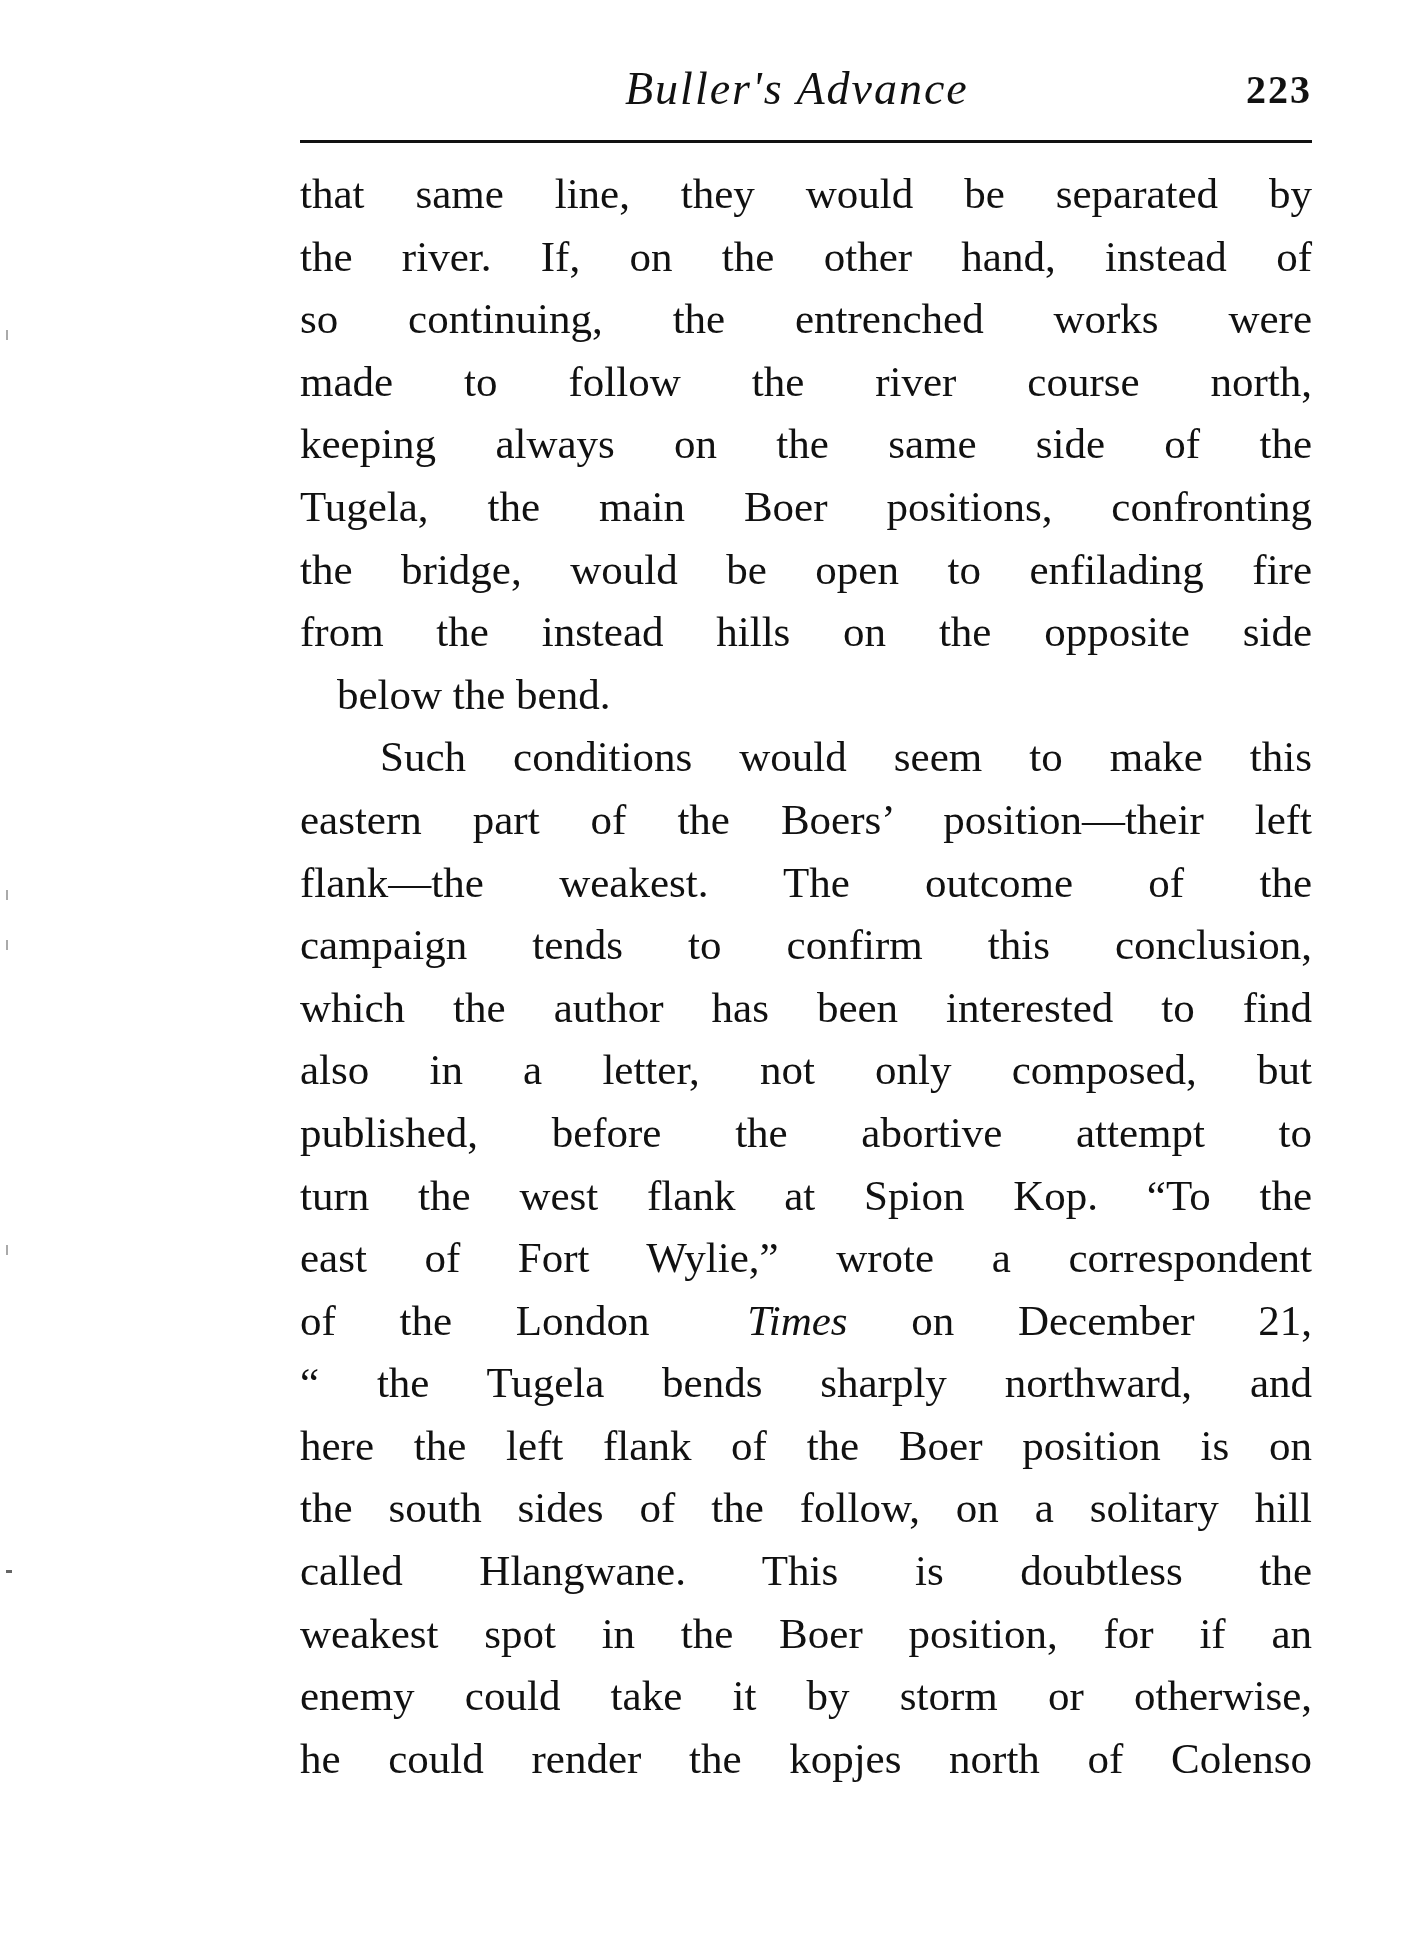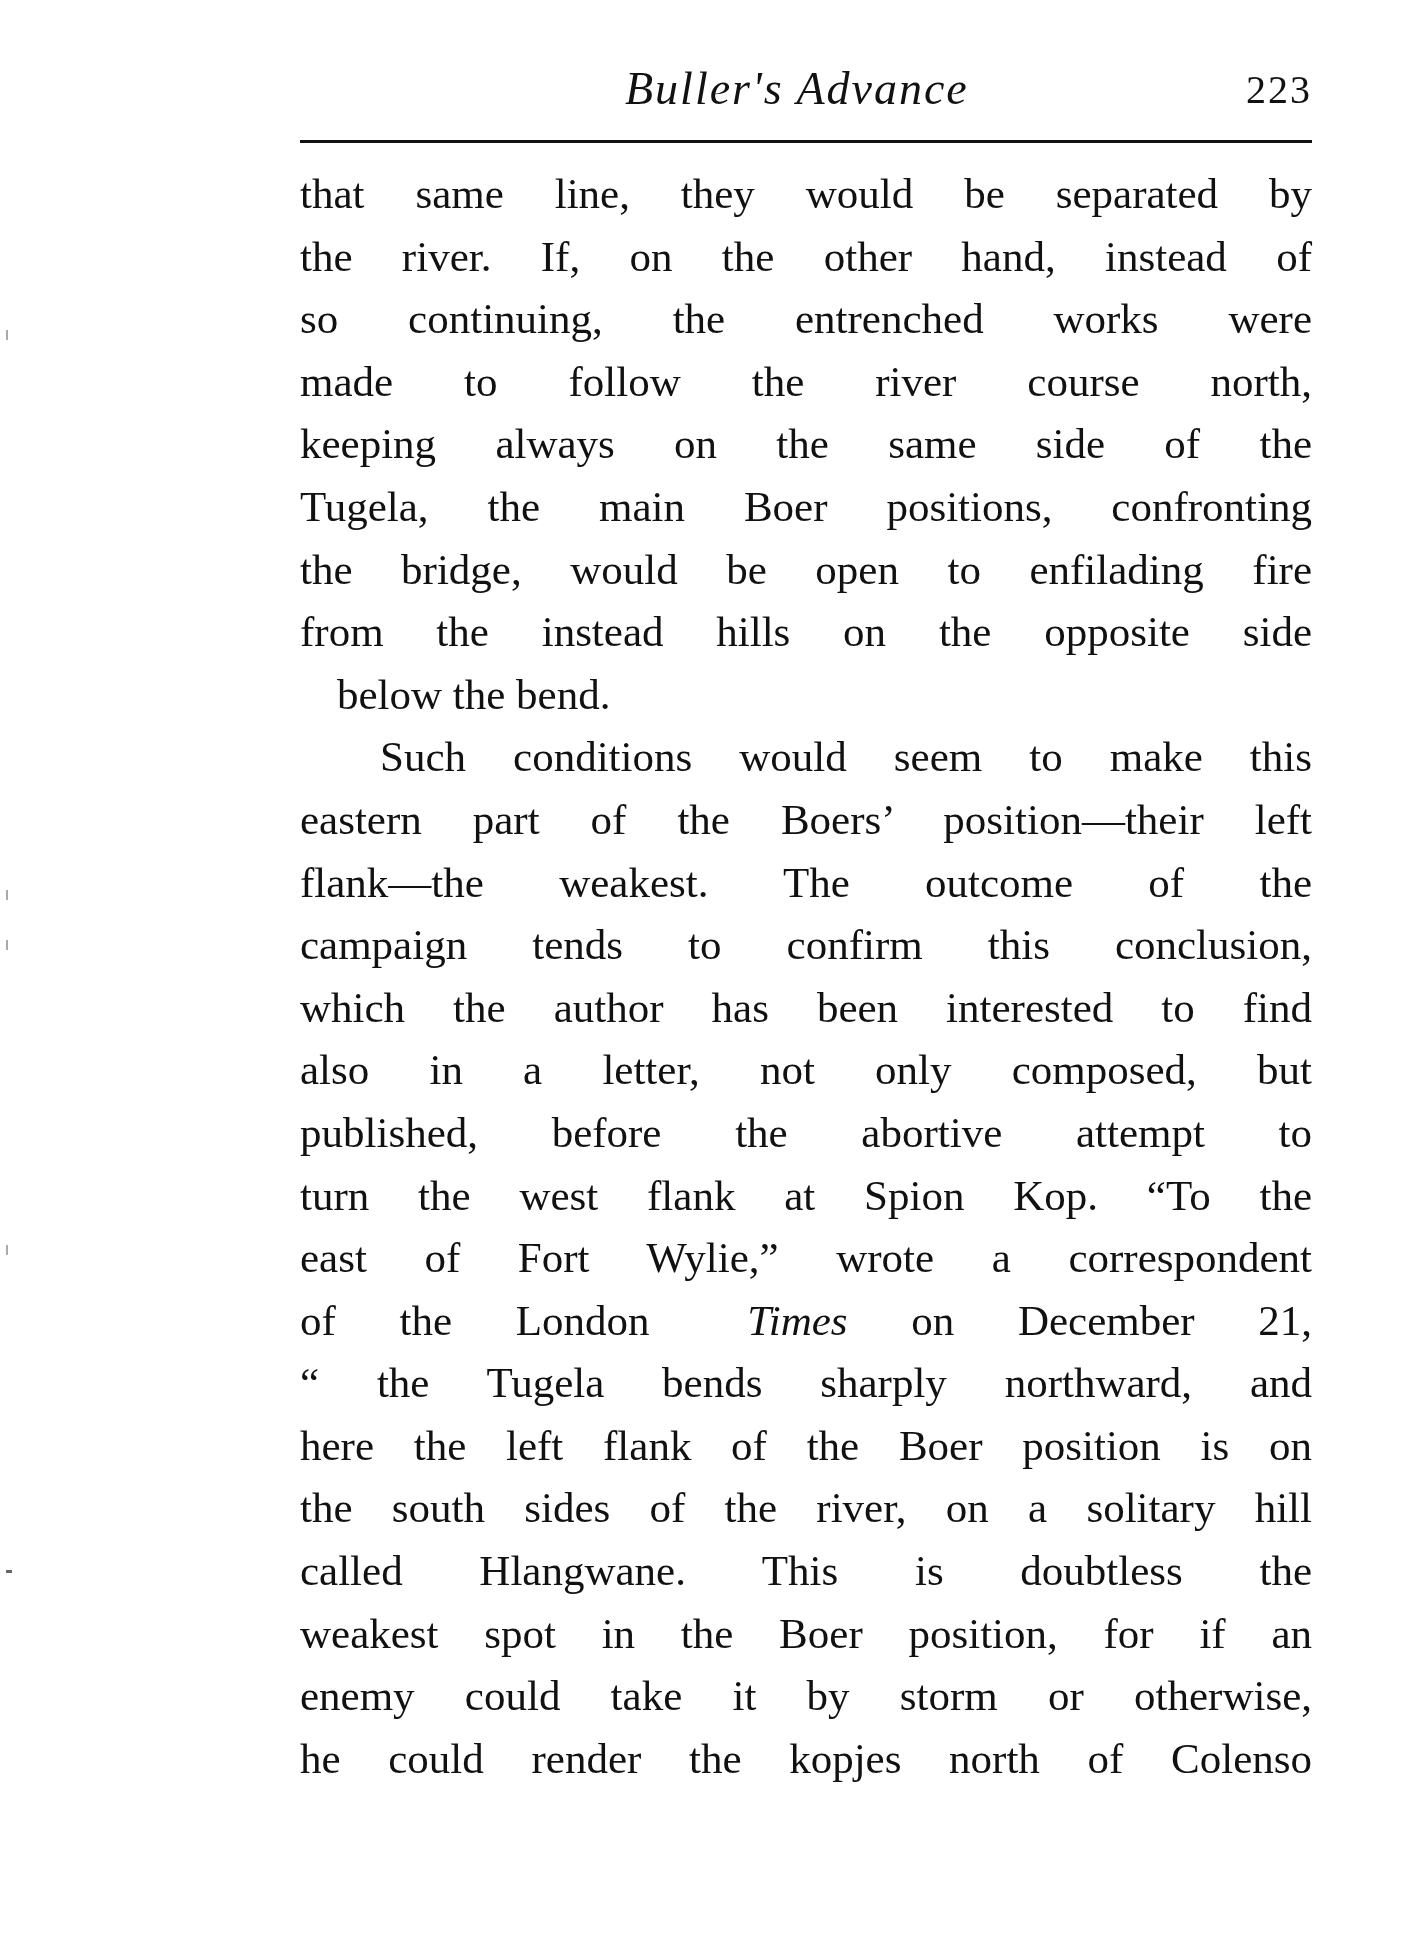--- a/index.html
+++ b/index.html
@@ -1,19 +1,19 @@
 <!DOCTYPE html>
 <html><head>
 <meta charset="utf-8">
 <style>
   html, body { margin: 0; padding: 0; background: #ffffff; }
   body { width: 1408px; height: 1946px; position: relative; overflow: hidden; font-family: "Liberation Serif", "DejaVu Serif", serif; color: #111; }
   .header { position: absolute; left: 300px; top: 62px; width: 1012px; height: 60px; text-align: right; }
   .running-title { position: absolute; left: 325px; top: 0; font-style: italic; font-size: 46px; letter-spacing: 2px; }
-  .page-number { position: absolute; right: 0; top: 4px; font-size: 40px; font-weight: normal; letter-spacing: 2px; }
+  .page-number { position: absolute; right: 0; top: 4px; font-size: 40px; font-weight: bold; letter-spacing: 2px; }
   .rule { position: absolute; left: 300px; top: 140px; width: 1012px; height: 3px; background: #111; }
   .body-text { position: absolute; left: 300px; top: 163px; width: 1012px; }
   .line { height: 62.6px; font-size: 43px; line-height: 62.6px; text-align: justify; text-align-last: justify; white-space: nowrap; overflow: visible; }
   .line.last { text-align-last: left; margin-left: 37px; }
   .line.indent { padding-left: 80px; }
   em { font-style: italic; margin-left: 34px; }
   .margin-mark { position: absolute; left: 6px; width: 2px; height: 10px; background: #aaa; }
 </style>
 </head>
 <body>
@@ -39,21 +39,21 @@
   <div class="line">flank—the weakest.  The outcome of the</div>
   <div class="line">campaign tends to confirm this conclusion,</div>
   <div class="line">which the author has been interested to find</div>
   <div class="line">also in a letter, not only composed, but</div>
   <div class="line">published, before the abortive attempt to</div>
   <div class="line">turn the west flank at Spion Kop.  “To the</div>
   <div class="line">east of Fort Wylie,” wrote a correspondent</div>
   <div class="line"><span>of the London</span> <em>Times</em> <span>on December 21,</span></div>
   <div class="line">“ the Tugela bends sharply northward, and</div>
   <div class="line">here the left flank of the Boer position is on</div>
-  <div class="line">the south sides of the river, on a solitary hill</div>
+  <div class="line">the south sides of the follow, on a solitary hill</div>
   <div class="line">called Hlangwane.  This is doubtless the</div>
   <div class="line">weakest spot in the Boer position, for if an</div>
   <div class="line">enemy could take it by storm or otherwise,</div>
   <div class="line">he could render the kopjes north of Colenso</div>
 </div>
 
 <div class="margin-mark" style="top:330px"></div>
 <div class="margin-mark" style="top:890px"></div>
 <div class="margin-mark" style="top:940px"></div>
 <div class="margin-mark" style="top:1245px"></div>

